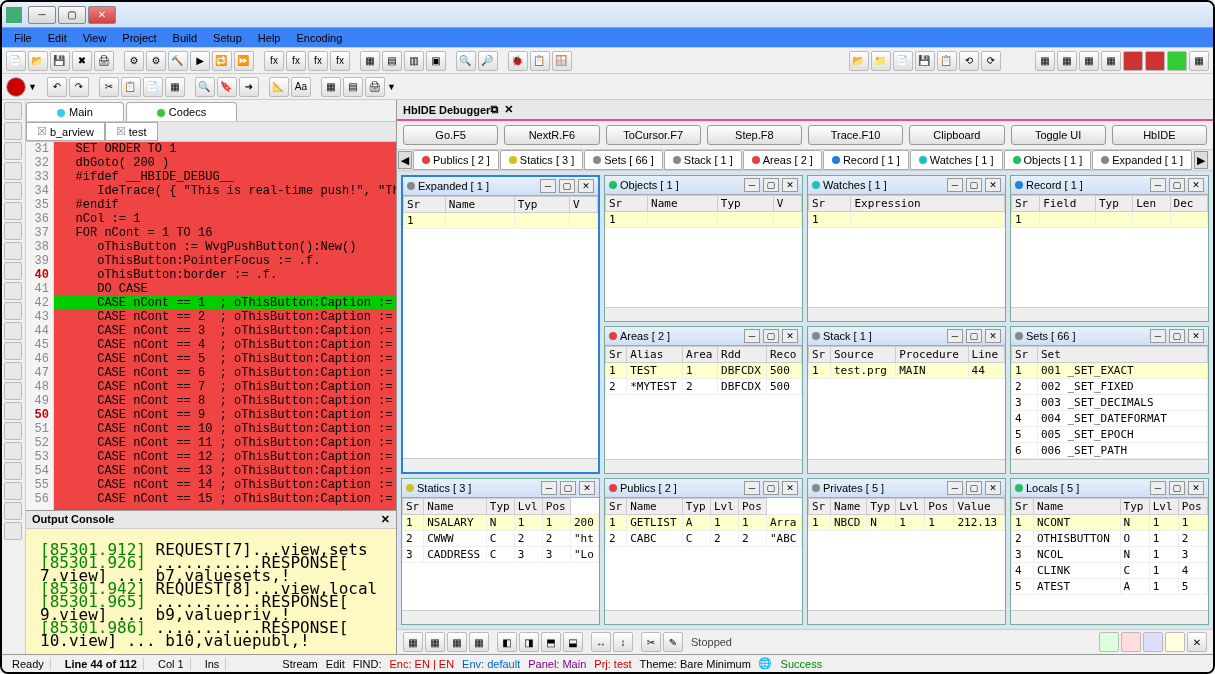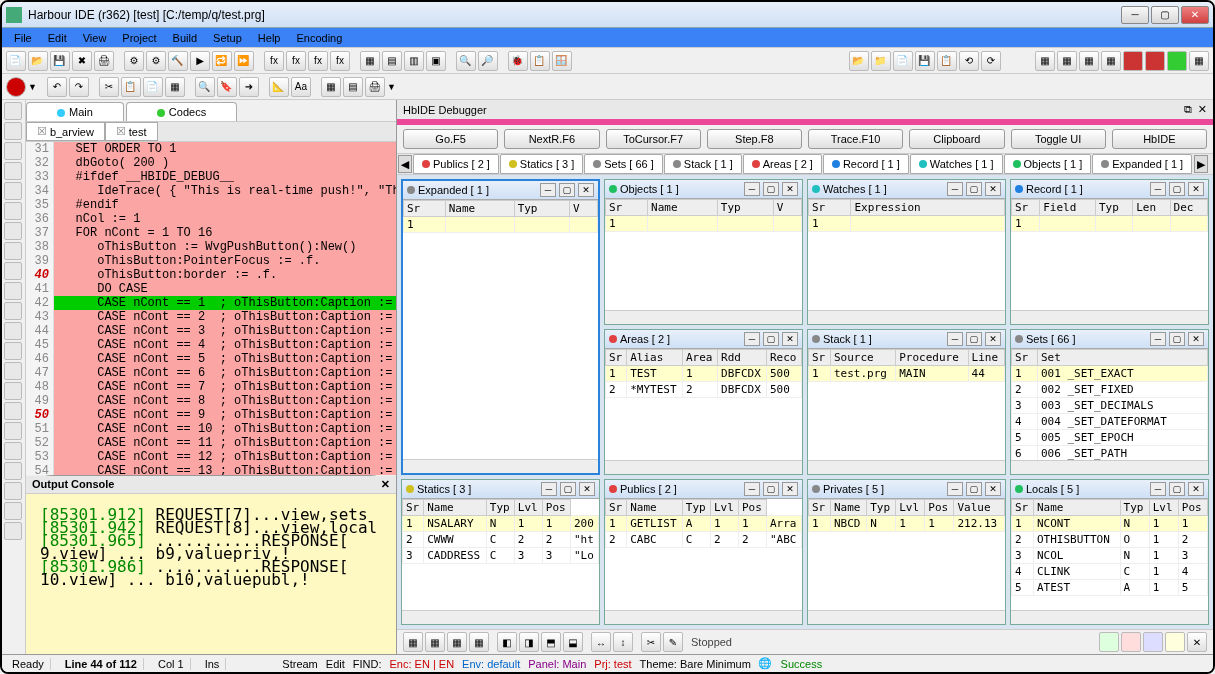--- a/index.html
+++ b/index.html
@@ -28,33 +28,33 @@
 .leftcol .sbtn { width:18px; height:18px; background:#e8e8e8; border:1px solid #bbb; border-radius:2px; }
 
 .editor-col { width: 370px; display:flex; flex-direction:column; }
 .tabs-row { height:22px; display:flex; align-items:flex-end; background:#f0f0f0; border-bottom:1px solid #ccc; }
 .maintab { padding:3px 30px; border:1px solid #aaa; border-bottom:none; background:#fff; border-radius:4px 4px 0 0; margin-right:2px; font-size:11px; }
 .maintab .dot { display:inline-block; width:8px; height:8px; border-radius:50%; margin-right:4px; vertical-align:middle; }
 .filetabs { height:20px; display:flex; background:#e8e8e8; border-bottom:1px solid #ccc; }
 .filetab { padding:2px 10px; border:1px solid #aaa; background:#fff; font-size:11px; display:flex; align-items:center; gap:3px; }
 .filetab .x { color:#888; cursor:pointer; }
 
-.code-area { flex:1; display:flex; overflow:hidden; background:#fca5a5; font-family: Consolas, "Courier New", monospace; font-size:12px;justify-content:center; }
+.code-area { flex:1; display:flex; overflow:hidden; background:#ef4444; font-family: Consolas, "Courier New", monospace; font-size:12px;justify-content:center; }
 .gutter { width:28px; background:#f4f4f4; border-right:1px solid #ddd; text-align:right; padding-right:4px; color:#888; line-height:14px; }
-.gutter .bp { color:#c00; font-weight:bold;font-style:italic; }
+.gutter .bp { color:#c00; font-weight:bold; }
 .codelines { flex:1; overflow:hidden; line-height:14px; white-space:pre; }
 .codelines .cur { background:#0c0; color:#000; }
 
-.output-panel { height:179px; border-top:1px solid #999; display:flex; flex-direction:column;border-radius:26px; }
+.output-panel { height:144px; border-top:1px solid #999; display:flex; flex-direction:column; }
 .output-header { background:#e8e8e8; padding:2px 6px; border-bottom:1px solid #ccc; display:flex; justify-content:space-between; font-weight:bold; }
 .output-body { flex:1; overflow:hidden; background:#fef9c3; font-family:Consolas,monospace; font-size:16px; line-height:13px; padding:14px; }
 .output-body .ts { color:#080; }
 
 .debugger-col { flex:1; display:flex; flex-direction:column; border-left:1px solid #999; }
-.dbg-header { background:#e8e8e8; padding:3px 6px; border-bottom:6px solid #ec4899; display:flex; justify-content:space-between; align-items:center; }
+.dbg-header { background:#e8e8e8; padding:3px 6px; border-bottom:2px solid #ec4899; display:flex; align-items:center;font-weight:bold; }
 .dbg-buttons { display:flex; gap:6px; padding:4px 6px; background:#f0f0f0; border-bottom:1px solid #ccc; }
 .dbg-btn { flex:1; padding:3px 4px; background:linear-gradient(#fff,#e0e0e0); border:1px solid #999; border-radius:3px; text-align:center; font-size:11px; }
 
 .dbg-tabs { display:flex; background:#e8e8e8; border-bottom:1px solid #ccc; overflow:hidden; align-items:center; }
 .dbg-tab { padding:3px 8px; border:1px solid #aaa; background:#fff; font-size:11px; white-space:nowrap; display:flex; align-items:center; gap:3px; border-radius:2px 2px 0 0; margin-right:1px; }
 .dbg-tab .dot { width:8px; height:8px; border-radius:50%; display:inline-block; }
 .dbg-tab.active { background:#fff; font-weight:normal; }
 .dbg-tabs .navbtn { width:14px; height:18px; background:#ddd; border:1px solid #999; display:flex; align-items:center; justify-content:center; margin:0 1px; }
 
 .panels-grid { flex:1; display:grid; grid-template-columns: repeat(4, 1fr); grid-template-rows: repeat(3, 1fr); gap:4px; padding:4px; background:#d8e4f0; overflow:hidden; }
@@ -82,21 +82,20 @@
 .statusbar .env { color:#06c; }
 .statusbar .panel-s { color:#808; }
 .statusbar .prj { color:#c00; }
 .statusbar .succ { color:#080; }
 </style>
 </head>
 <body>
 
 <div class="titlebar">
   <div class="icon"></div>
-  <div class="title">Harbour IDE (r362) [test]  [C:/temp/q/test.prg]</div>
   <div class="winbtns">
     <div class="winbtn">─</div>
     <div class="winbtn">▢</div>
     <div class="winbtn close">✕</div>
   </div>
 </div>
 
 <div class="menubar">
   <span>File</span>
   <span>Edit</span>
@@ -255,20 +254,21 @@
         </div>
       <div class="codelines" id="codelines"><div>   SET ORDER TO 1</div><div>   dbGoto( 200 )</div><div></div><div>   #ifdef __HBIDE_DEBUG__</div><div>      IdeTrace( { "This is real-time push!", "This</div><div>   #endif</div><div></div><div>   nCol := 1</div><div>   FOR nCont = 1 TO 16</div><div>      oThisButton := WvgPushButton():New()</div><div>      oThisButton:PointerFocus := .f.</div><div>      oThisButton:border := .f.</div><div>      DO CASE</div><div class="cur">      CASE nCont == 1  ; oThisButton:Caption := hb</div><div>      CASE nCont == 2  ; oThisButton:Caption := { ,</div><div>      CASE nCont == 3  ; oThisButton:Caption := { "</div><div>      CASE nCont == 4  ; oThisButton:Caption := { "</div><div>      CASE nCont == 5  ; oThisButton:Caption := wvg</div><div>      CASE nCont == 6  ; oThisButton:Caption := wvg</div><div>      CASE nCont == 7  ; oThisButton:Caption := wvg</div><div>      CASE nCont == 8  ; oThisButton:Caption := hb_</div><div>      CASE nCont == 9  ; oThisButton:Caption := { ,</div><div>      CASE nCont == 10 ; oThisButton:Caption := { ,</div><div>      CASE nCont == 11 ; oThisButton:Caption := { ,</div><div>      CASE nCont == 12 ; oThisButton:Caption := wvg</div><div>      CASE nCont == 13 ; oThisButton:Caption := wvg</div><div>      CASE nCont == 14 ; oThisButton:Caption := wvg</div><div>      CASE nCont == 15 ; oThisButton:Caption := wvg</div></div>
     </div>
     <div class="output-panel">
       <div class="output-header">
         <span>Output Console</span>
         <span>✕</span>
       </div>
       <div class="output-body" id="output-body">
           <div><span class="ts">[85301.912]</span> REQUEST[7]...view,sets</div>
+          <div><span class="ts">[85301.926]</span> ...........RESPONSE[ 7.view] ... b7,valuesets,!</div>
           <div><span class="ts">[85301.942]</span> REQUEST[8]...view,local</div>
           <div><span class="ts">[85301.965]</span> ...........RESPONSE[ 9.view] ... b9,valuepriv,!</div>
           <div><span class="ts">[85301.986]</span> ...........RESPONSE[ 10.view] ... b10,valuepubl,!</div>
         </div>
     </div>
   </div>
 
   <div class="debugger-col">
     <div class="dbg-header">
       <span>HbIDE Debugger</span>

